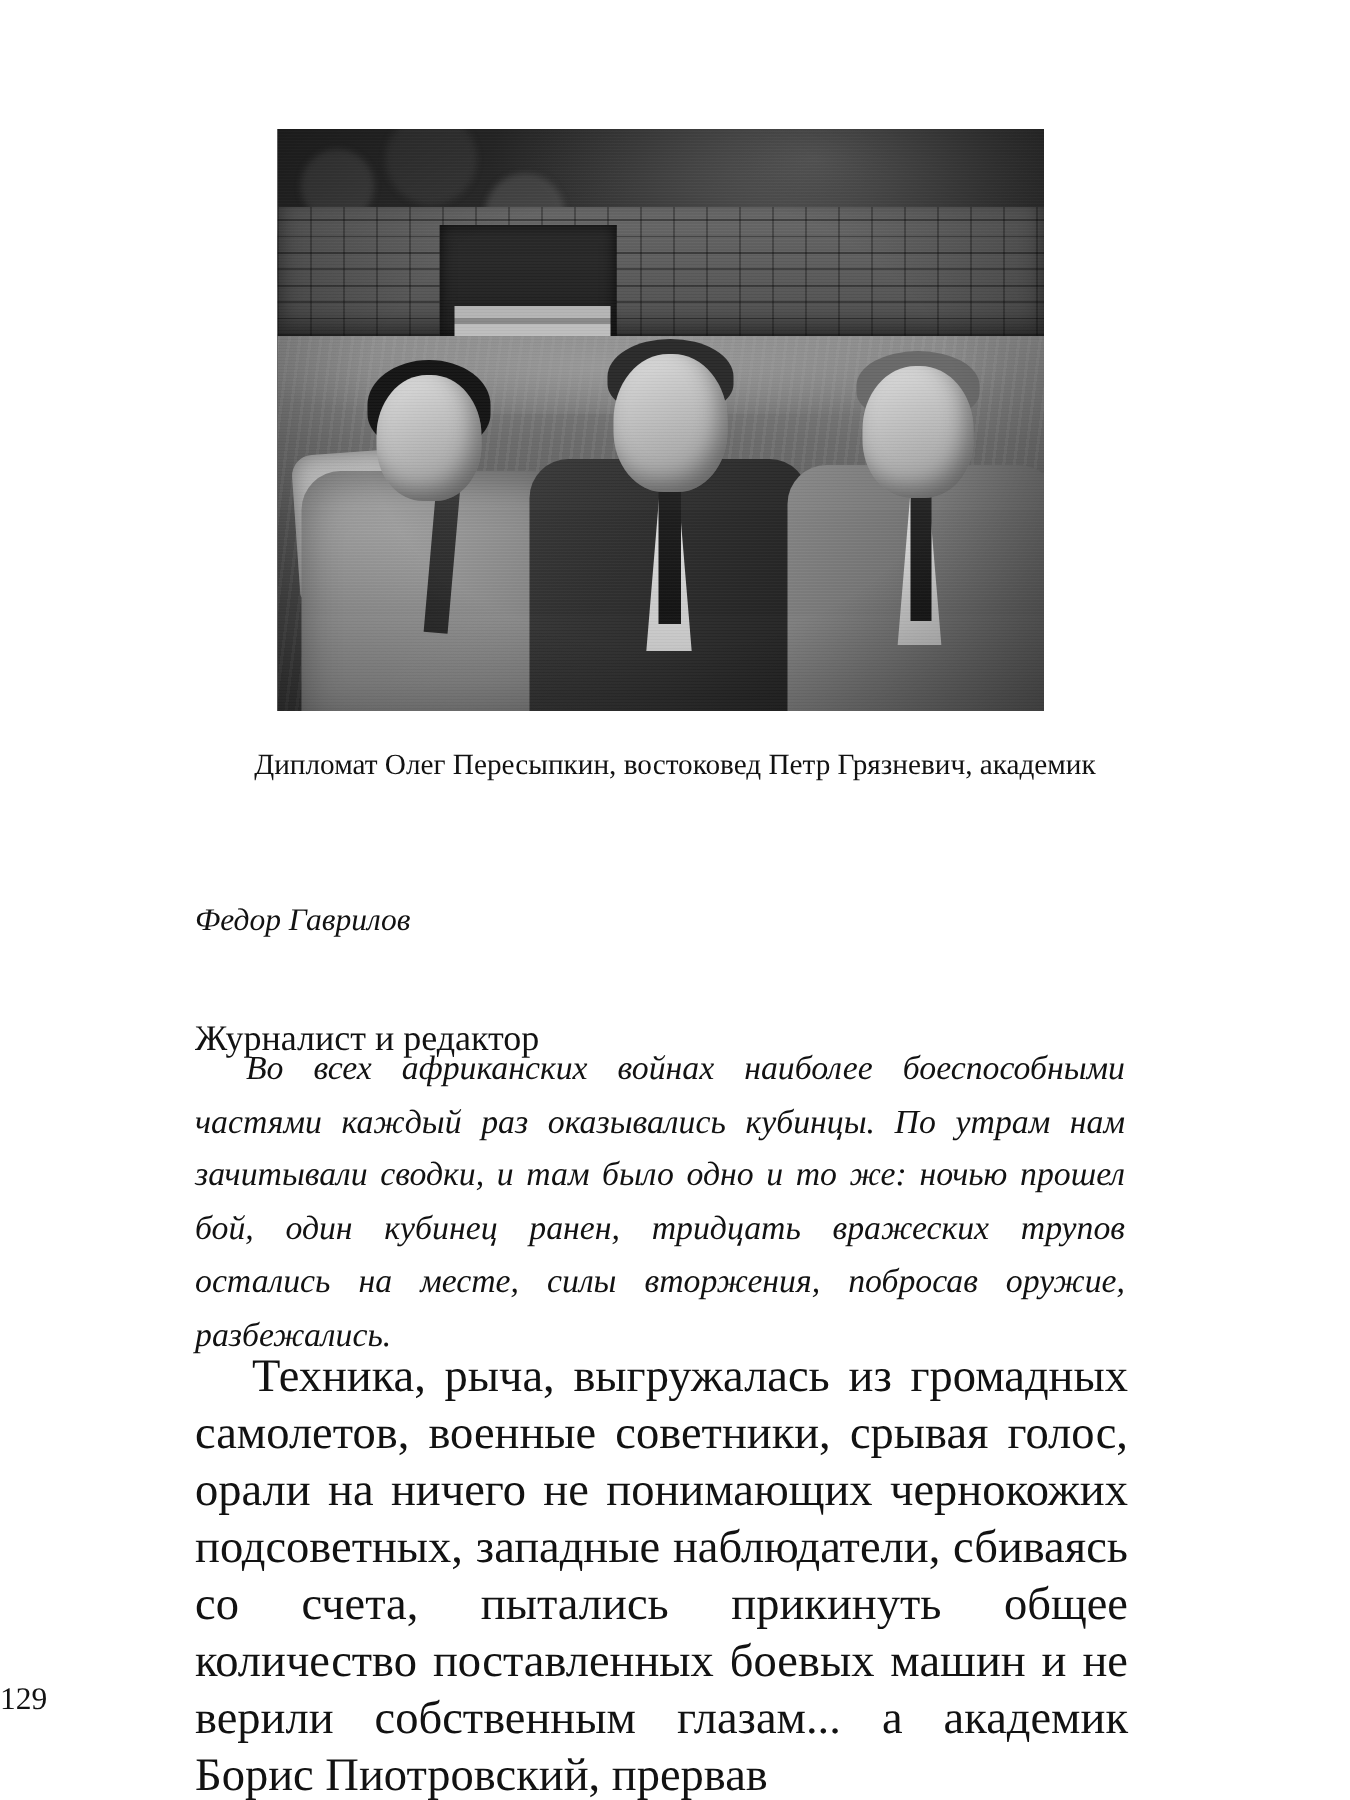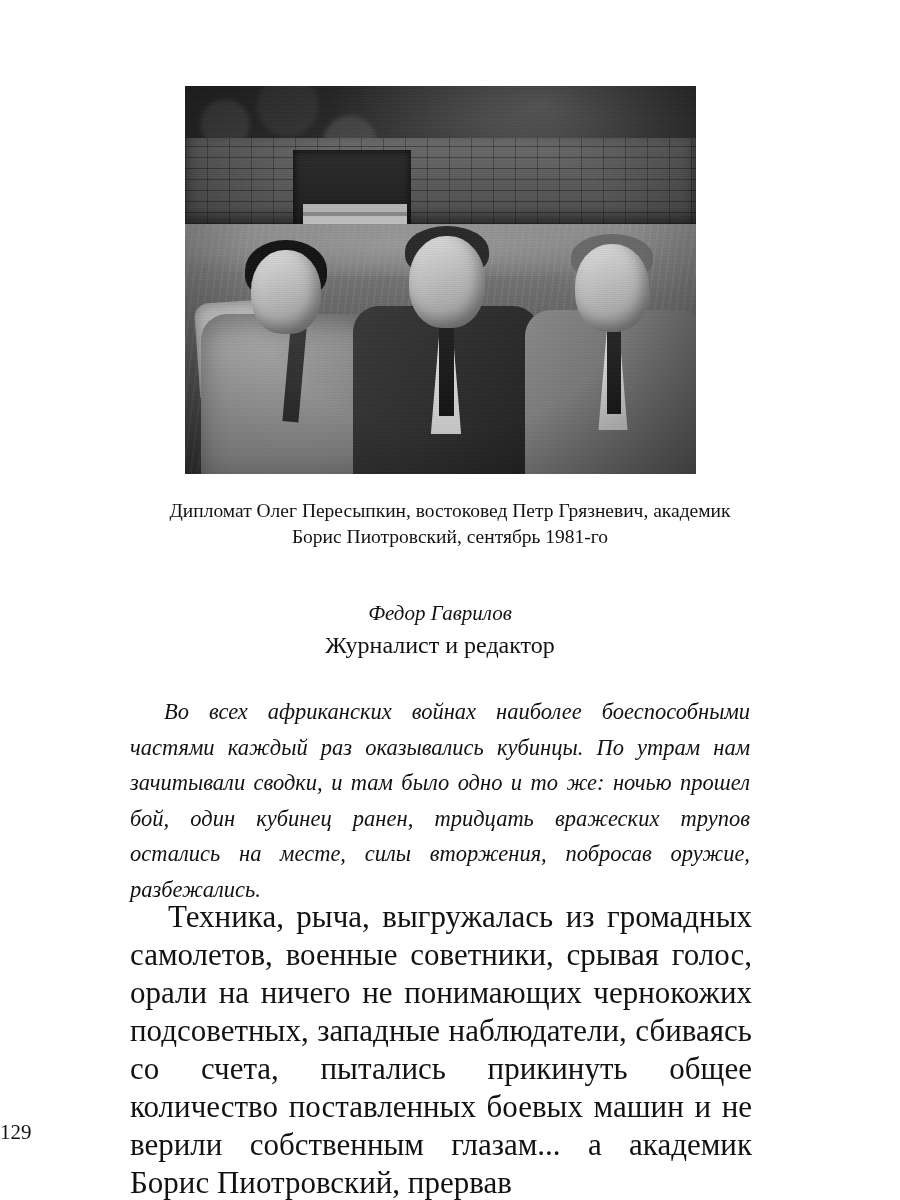--- a/index.html
+++ b/index.html
@@ -213,30 +213,31 @@
   .caption .ital {
     font-style: italic;
   }
 
   
   .byline {
     position: absolute;
     left: 130px;
     top: 598px;
     width: 620px;
-    text-align: center;
+    text-align: left;
   }
   .byline .author {
     font-style: italic;
     font-size: 21px;
     line-height: 30px;
   }
   .byline .role {
     font-size: 24px;
     line-height: 34px;
+    margin-top: 48px;
   }
 
   
   .epigraph {
     position: absolute;
     left: 130px;
     top: 694px;
     width: 620px;
     font-style: italic;
     font-size: 22.5px;
@@ -305,21 +306,20 @@
         <div class="head"></div>
       </div>
 
       <div class="ph-grain"></div>
       <div class="ph-vig"></div>
     </div>
   </div>
 
   <div class="caption">
     <div>Дипломат Олег Пересыпкин, востоковед Петр Грязневич, академик</div>
-    <div>Борис Пиотровский, сентябрь 1981-го</div>
   </div>
 
   <div class="byline">
     <div class="author">Федор Гаврилов</div>
     <div class="role">Журналист и редактор</div>
   </div>
 
   <div class="epigraph">Во всех африканских войнах наиболее боеспособными частями каждый раз оказывались кубинцы. По утрам нам зачитывали сводки, и там было одно и то же: ночью прошел бой, один кубинец ранен, тридцать вражеских трупов остались на месте, силы вторжения, побросав оружие, разбежались.</div>
 
   <div class="body-text">Техника, рыча, выгружалась из громадных самолетов, военные советники, срывая голос, орали на ничего не понимающих чернокожих подсоветных, западные наблюдатели, сбиваясь со счета, пытались прикинуть общее количество поставленных боевых машин и не верили собственным глазам... а академик Борис Пиотровский, прервав</div>

